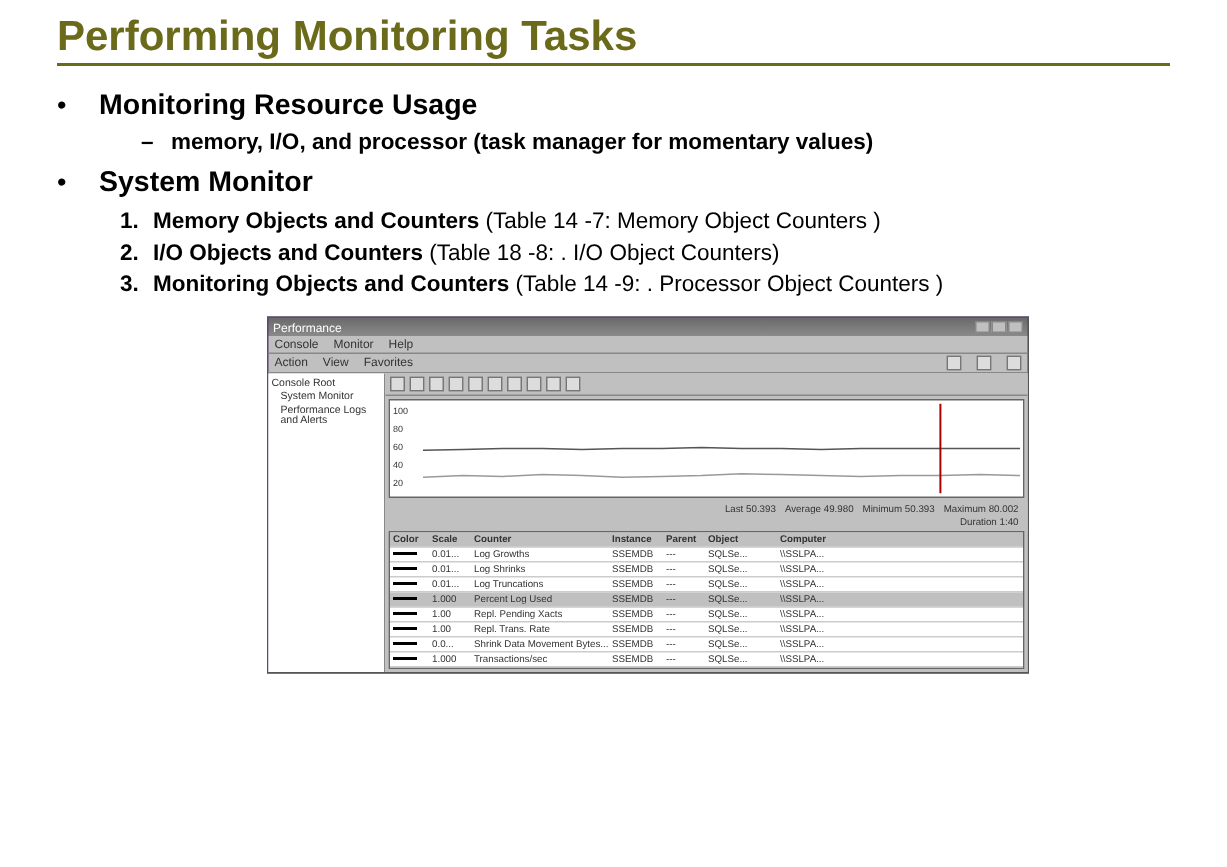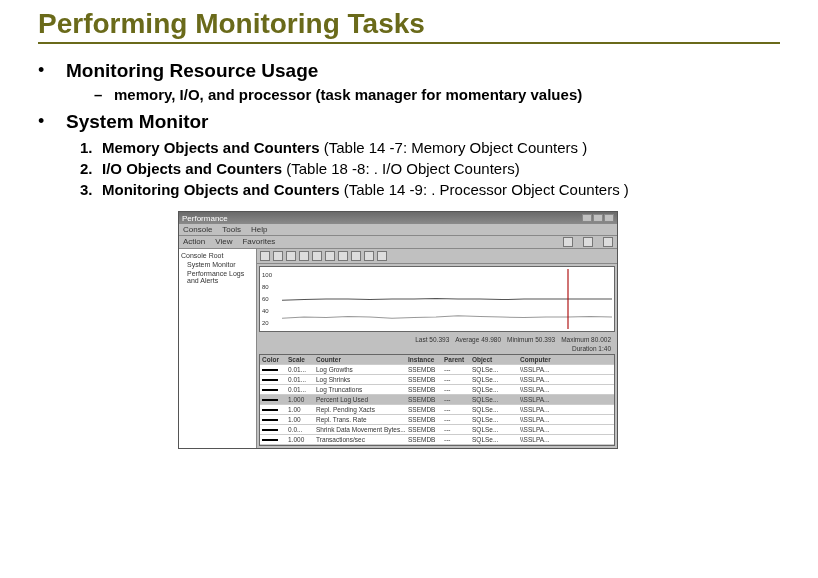--- a/index.html
+++ b/index.html
@@ -81,21 +81,21 @@
   }
   .num-rest {
     font-size: 15px;
     font-weight: normal;
   }
   
   .perf-wrap {
     margin: 6px 0 0 140px;
   }
   .perf-window {
-    width: 440px;
+    width: 508px;
     border: 1px solid #555;
     background: #4c1d95;
     font-family: Tahoma, Arial, sans-serif;
     font-size: 8px;
     color: #333;
   }
   .perf-titlebar {
     background: linear-gradient(#6a6a6a,#8a8a8a);
     color: #fff;
     display: flex;
@@ -244,21 +244,21 @@
     <div class="perf-window">
       <div class="perf-titlebar">
         <span>Performance</span>
         <span class="spacer"></span>
         <span class="tb-btn"></span>
         <span class="tb-btn"></span>
         <span class="tb-btn"></span>
       </div>
       <div class="perf-menubar">
         <span>Console</span>
-        <span>Tools</span>
+        <span>Monitor</span>
         <span>Help</span>
       </div>
       <div class="perf-menubar">
         <span>Action</span>
         <span>View</span>
         <span>Favorites</span>
         <span style="flex:1"></span>
         <span class="tbicon"></span>
         <span class="tbicon"></span>
         <span class="tbicon"></span>

